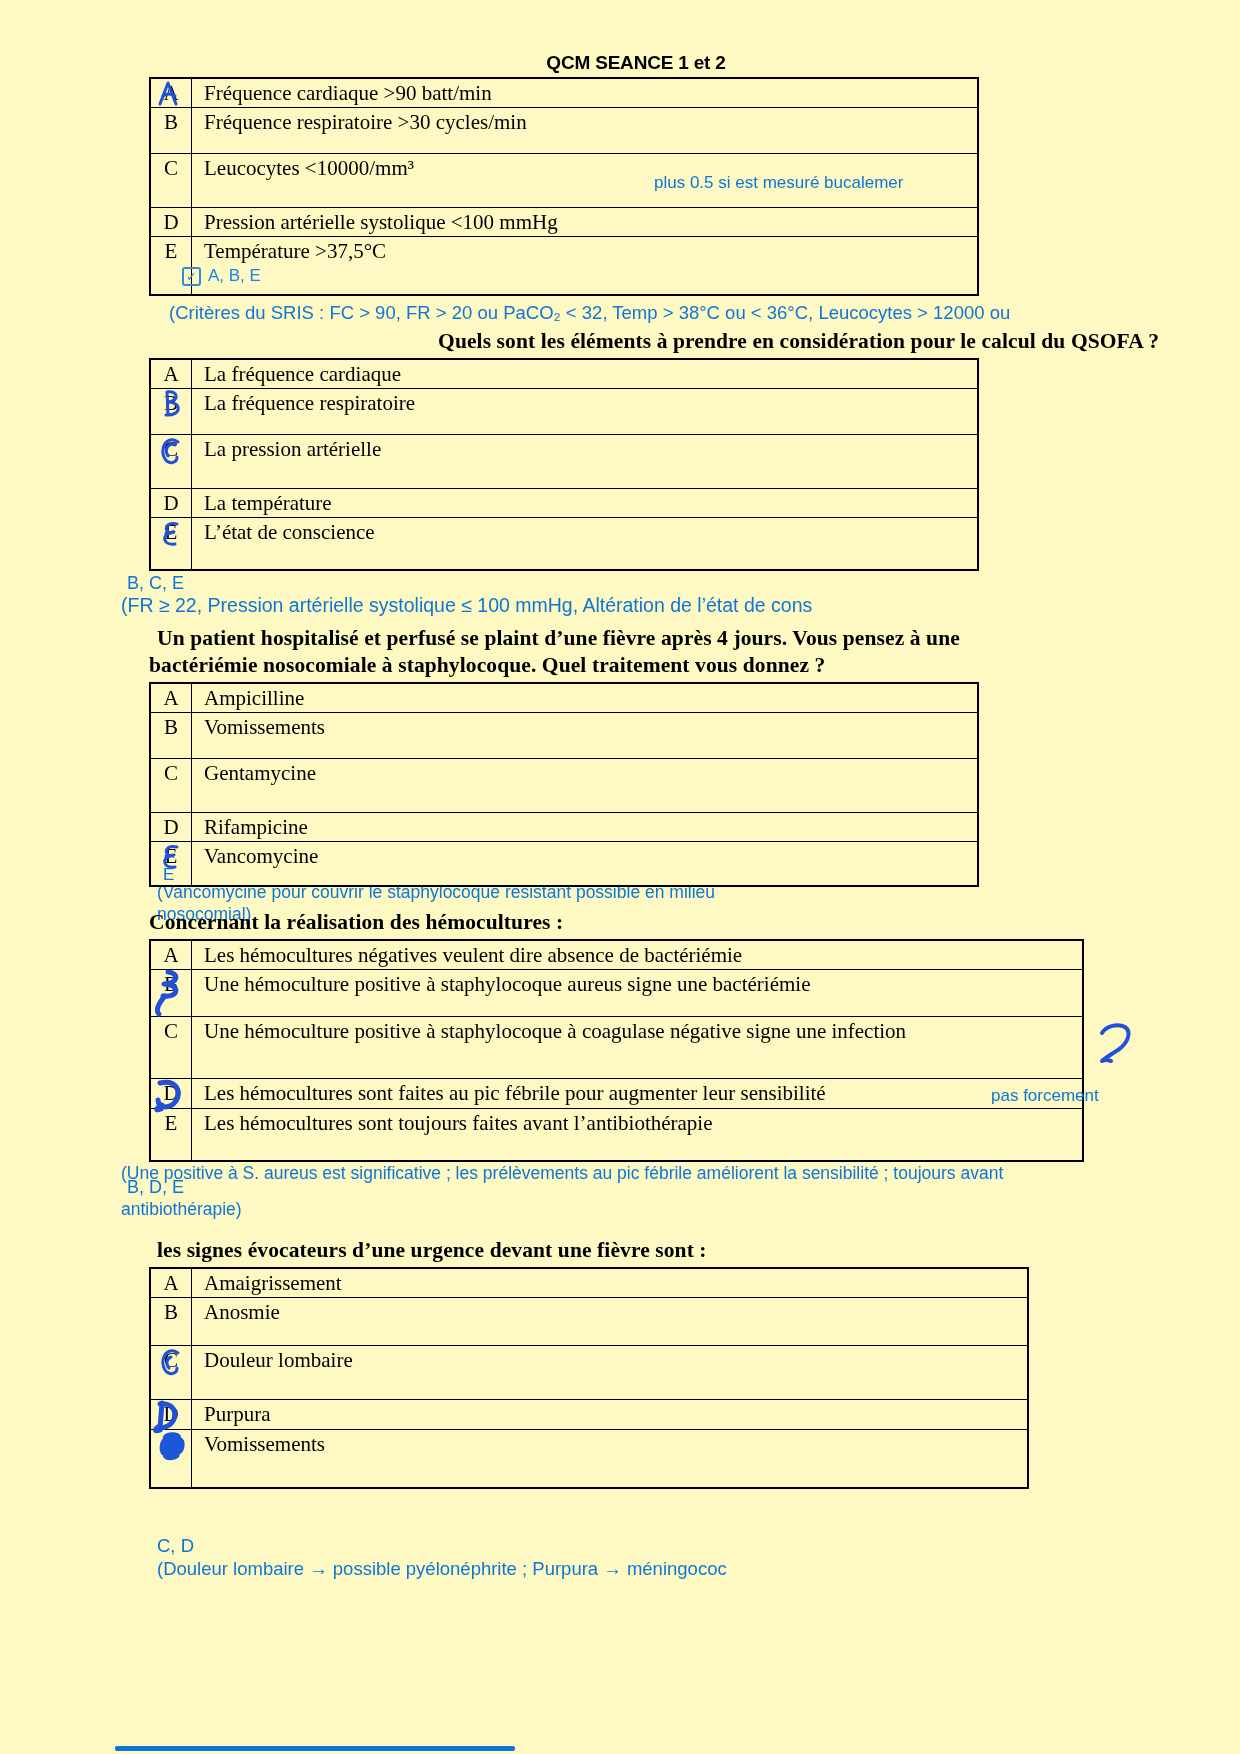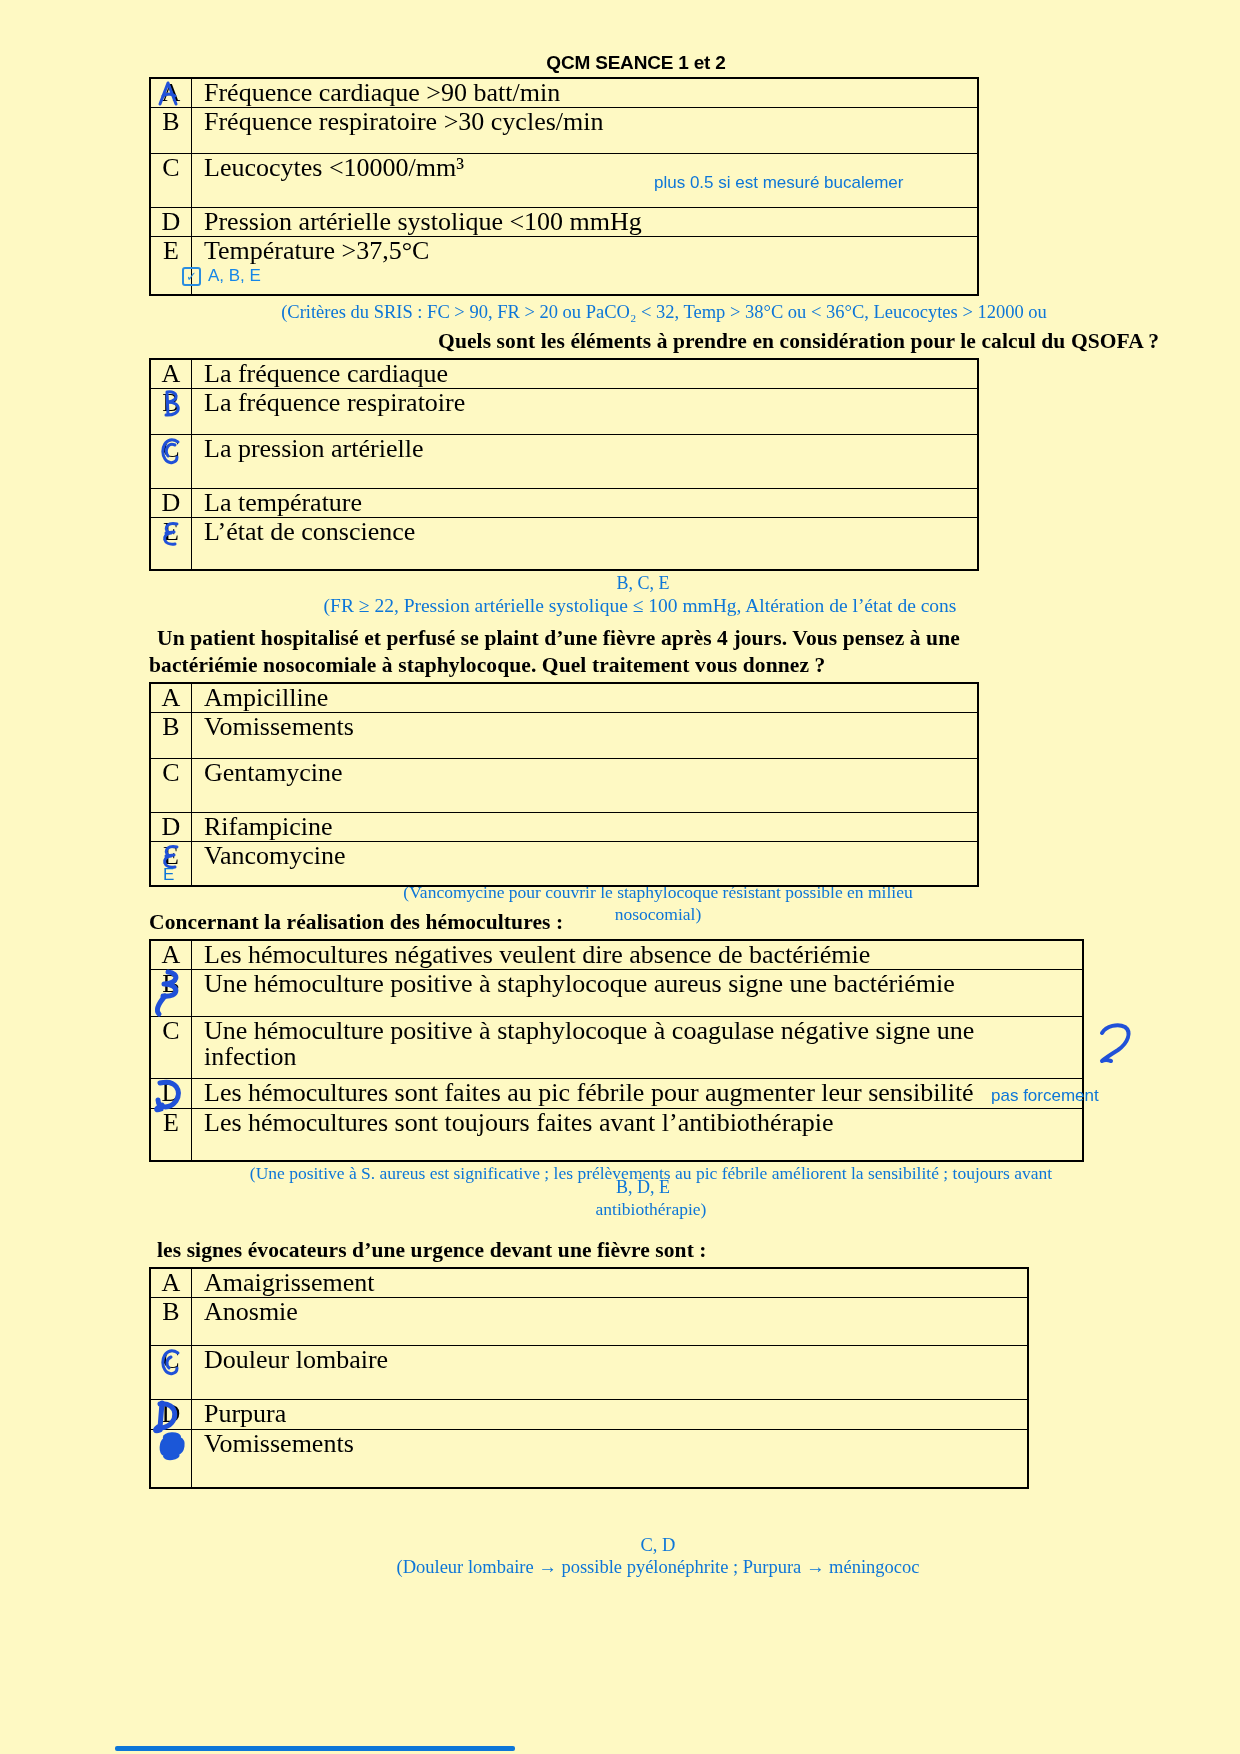--- a/index.html
+++ b/index.html
@@ -31,32 +31,32 @@
   .indent8{text-indent:8px;}
   .tblwrap{position:relative;}
   table.qtable{
     border-collapse:collapse;
     margin-top:3px;
     border:2px solid #000;
   }
   table.qtable td{
     border:1.6px solid #000;
     vertical-align:top;
-    font-size:26px;
+    font-size:21px;
     line-height:26px;
   }
   td.letter{width:40px;min-width:40px;text-align:center;padding:1px 0 0 0;}
   td.text{padding:1px 10px 0 12px;}
   
   tr.rA td{height:27px;} tr.rB td{height:44px;} tr.rC td{height:52px;} tr.rD td{height:27px;}
   tr.rE1 td{height:56px;} tr.rE2 td{height:50px;} tr.rE3 td{height:42px;}
   tr.rB4 td{height:45px;} tr.rC4 td{height:60px;} tr.rD4 td{height:28px;} tr.rE4 td{height:50px;}
   tr.rA5 td{height:27px;} tr.rB5 td{height:46px;} tr.rC5 td{height:52px;} tr.rD5 td{height:28px;} tr.rE5 td{height:56px;}
 
-  .blue{font-family:Liberation Serif, serif;color:#0d76d8;text-align:center;}
+  .blue{font-family:Liberation Sans, sans-serif;color:#0d76d8;}
   .ann-note{position:absolute;font-family:"Liberation Sans",sans-serif;color:#0d76d8;font-size:17px;white-space:nowrap;}
   .answer-line{margin-top:2px;font-size:18px;}
   .answer-shift{margin-left:-22px;}
   .expl{font-size:18.5px;line-height:23px;white-space:nowrap;}
   .expl-q2{font-size:19.5px;margin-left:-28px;}
   .expl-q4{font-size:17.5px;line-height:23px;margin-left:-28px;white-space:normal;width:1060px;}
   .expl-q1{margin-left:20px;margin-top:5px;}
   .expl-q3{margin-left:8px;font-size:17.5px;line-height:22px;}
   .expl-q5{margin-left:8px;font-size:18.5px;}
 

